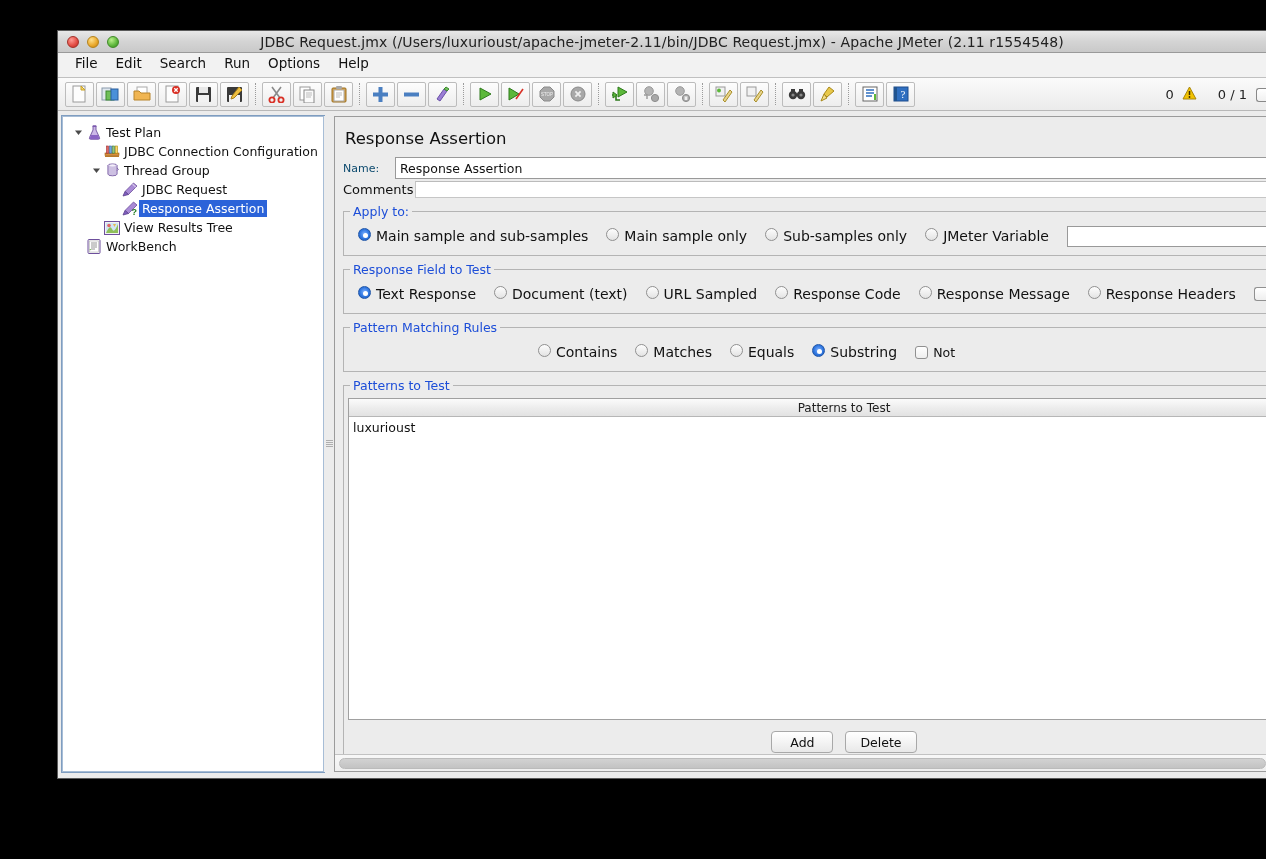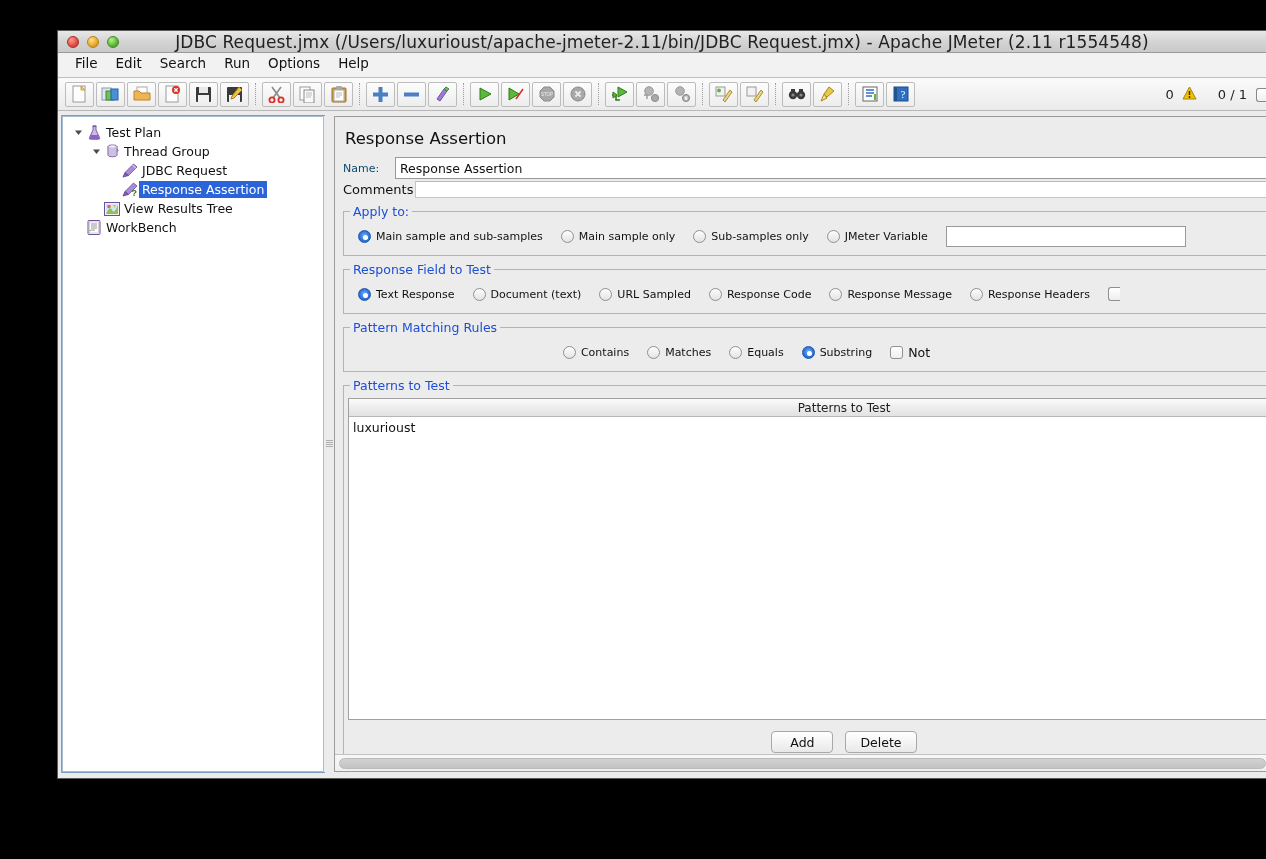--- a/index.html
+++ b/index.html
@@ -31,21 +31,21 @@
     border-bottom: 1px solid #9a9a9a;
     display: flex; align-items: center;
   }
   .traffic { display: flex; gap: 8px; margin-left: 9px; }
   .light { width: 12px; height: 12px; border-radius: 50%; }
   .light.red   { background: radial-gradient(circle at 35% 30%, #ff9a93, #e24b42 60%, #b72e26); border: 1px solid #a33028; }
   .light.amber { background: radial-gradient(circle at 35% 30%, #ffe08a, #e9a72a 60%, #ba7f16); border: 1px solid #b5821a; }
   .light.green { background: radial-gradient(circle at 35% 30%, #b9f08a, #5cb53a 60%, #3b8722); border: 1px solid #3f8a26; }
   #title-text {
     position: absolute; left: 0; right: 0; text-align: center;
-    font-size: 17px; color: #222; letter-spacing: 0.1px;
+    font-size: 14px; color: #222; letter-spacing: 0.1px;
     pointer-events: none;
   }
 
   
   #menubar {
     height: 25px;
     background: #f2f2f2;
     border-bottom: 1px solid #c0c0c0;
     display: flex; align-items: flex-start;
     padding-left: 8px;
@@ -214,23 +214,23 @@
     padding: 0 3px;
     margin-left: 2px;
   }
   .radio-row {
     display: flex; align-items: center;
     height: 26px;
     padding-left: 10px;
   }
   .radio-row.center { justify-content: center; padding-left: 0; padding-right: 180px; }
   .rb {
-    display: flex; align-items: flex-end;
+    display: flex; align-items: flex-start;
     margin-right: 18px;
-    font-size: 11px; color: #111;
+    font-size: 14px; color: #111;
     white-space: nowrap;
     cursor: default;
   }
   .rb .circ {
     width: 13px; height: 13px; border-radius: 50%;
     border: 1px solid #909090;
     background: linear-gradient(to bottom, #fdfdfd, #e3e3e3);
     margin-right: 5px;
     flex: 0 0 13px;
     position: relative;
@@ -636,20 +636,34 @@
           <span class="ticon">
             <svg width="15" height="15" viewBox="0 0 15 15">
                 <path d="M6 1 h3 v4 l3.5 7.5 a1.2 1.2 0 0 1 -1.1 1.7 h-7.8 a1.2 1.2 0 0 1 -1.1 -1.7 L6 5 Z" fill="#cdb8e8" stroke="#6d4f9c" stroke-width="0.9"></path>
                 <path d="M4.2 10 h6.6 l1.3 2.8 a1 1 0 0 1 -0.9 1.4 h-7.4 a1 1 0 0 1 -0.9 -1.4 Z" fill="#8a63c4"></path>
                 <rect x="5.6" y="0.5" width="3.8" height="1.4" fill="#7a57b0"></rect>
               </svg>
           </span>
           <span class="tlabel">Test Plan</span>
         </div>
 
+        <div class="tnode" style="padding-left:22px">
+          <span class="twist"></span>
+          <span class="ticon">
+            <svg width="16" height="15" viewBox="0 0 16 15">
+                <rect x="1" y="9" width="14" height="2.4" fill="#d98f3a" stroke="#9c5f18" stroke-width="0.6"></rect>
+                <rect x="2.5" y="2" width="2" height="7.2" fill="#e06666" stroke="#9c2e2e" stroke-width="0.6"></rect>
+                <rect x="5.5" y="2" width="2" height="7.2" fill="#6fa8dc" stroke="#2e5e9c" stroke-width="0.6"></rect>
+                <rect x="8.5" y="2" width="2" height="7.2" fill="#93c47d" stroke="#3c7a2e" stroke-width="0.6"></rect>
+                <rect x="11.5" y="2" width="2" height="7.2" fill="#ffd966" stroke="#a8860a" stroke-width="0.6"></rect>
+                <rect x="1" y="11.4" width="14" height="1.6" fill="#b97a2a"></rect>
+              </svg>
+          </span>
+          <span class="tlabel">JDBC Connection Configuration</span>
+        </div>
 
         <div class="tnode" style="padding-left:4px">
           <span class="twist" style="margin-left:18px">
             <svg width="9" height="9" viewBox="0 0 9 9">
                 <path d="M1 2.5 L8 2.5 L4.5 7 Z" fill="#4a4a4a"></path>
               </svg>
           </span>
           <span class="ticon">
             <svg width="15" height="15" viewBox="0 0 15 15">
                 <ellipse cx="7.5" cy="2.6" rx="4.6" ry="1.7" fill="#e4dcf2" stroke="#6d4f9c" stroke-width="0.8"></ellipse>

